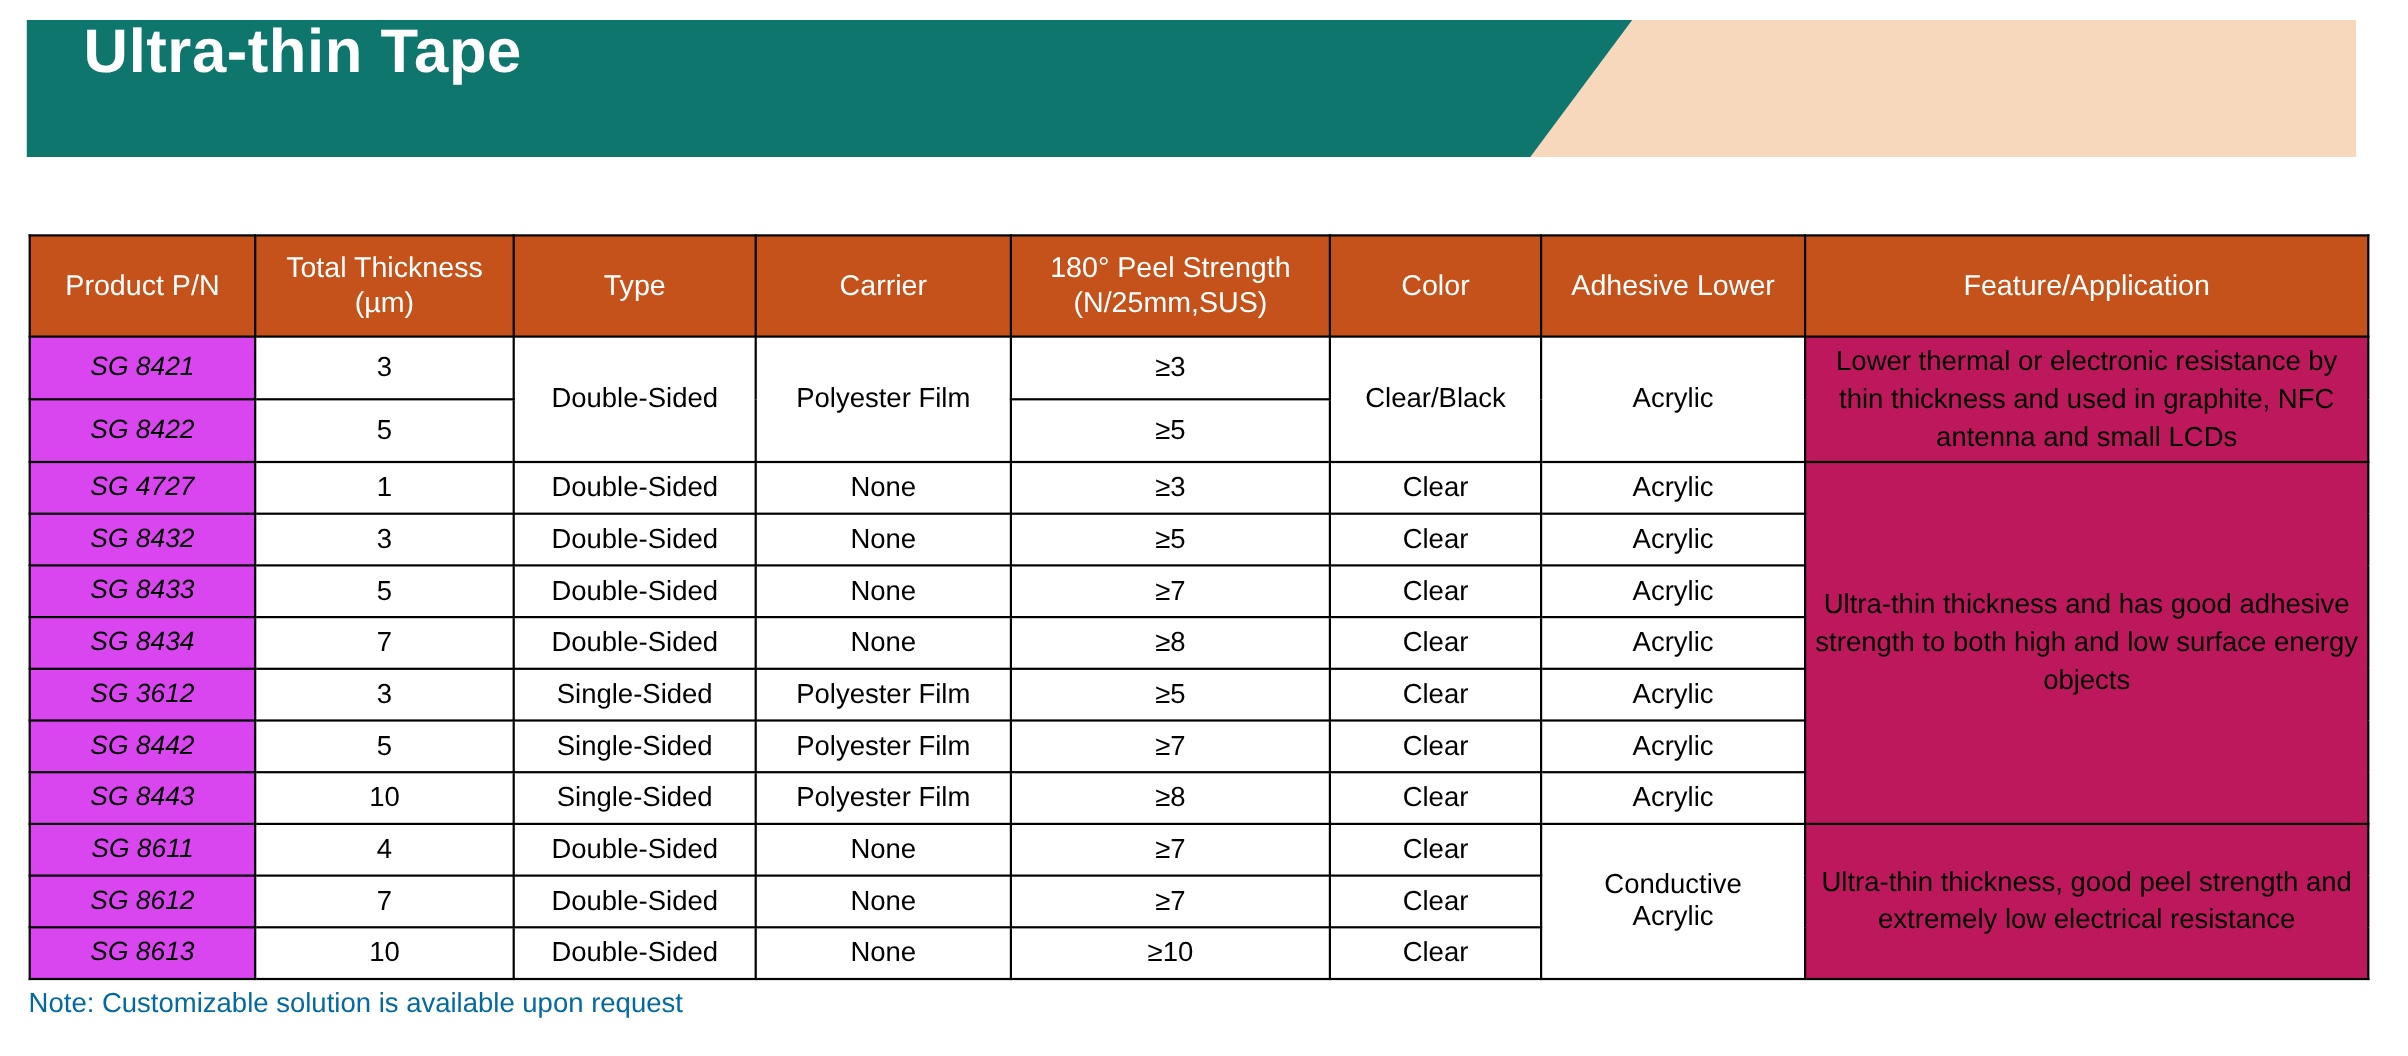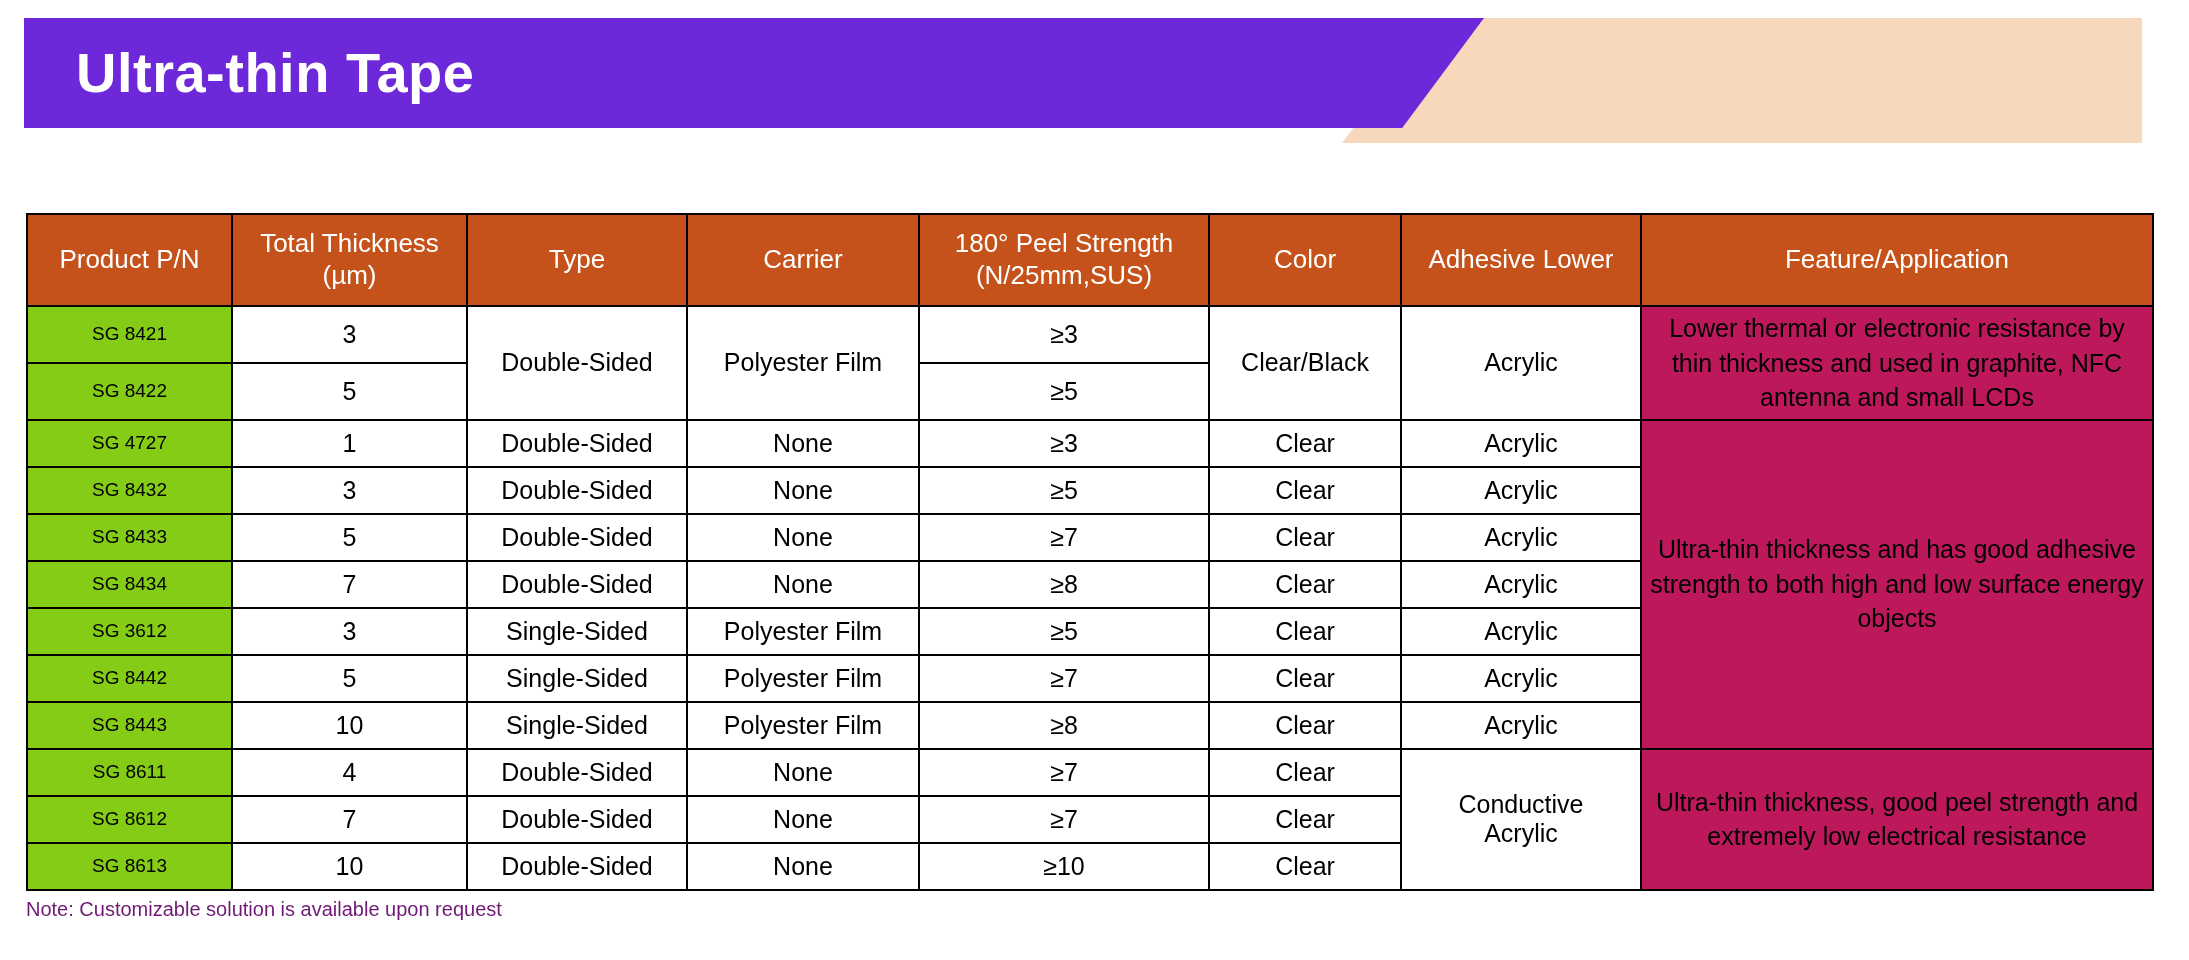--- a/index.html
+++ b/index.html
@@ -32,25 +32,25 @@
     width: 800px;
     height: 125px;
     background: #f7d8bd;
     clip-path: polygon(95px 0, 800px 0, 800px 125px, 0 125px);
   }
   .banner-main {
     position: absolute;
     left: 0;
     top: 0;
     width: 1460px;
-    height: 110px;
-    background: #6d28d9;
+    height: 125px;
+    background: #0f766e;
     clip-path: polygon(0 0, 1460px 0, 1367px 125px, 0 125px);
     display: flex;
-    align-items: center;
+    align-items: flex-start;
   }
   .banner-title {
     color: #ffffff;
     font-size: 56px;
     font-weight: bold;
     letter-spacing: 0.5px;
     margin-left: 52px;
     line-height: 1;
   }
 
@@ -77,23 +77,24 @@
   }
   table.spec thead th {
     background: #c4521a;
     color: #ffffff;
     font-weight: normal;
     font-size: 26px;
     height: 92px;
     line-height: 1.22;
   }
   td.pn {
-    background: #84cc16;
+    background: #d946ef;
     height: 47px;
-    font-size: 19px;
+    font-size: 24px;
+    font-style: italic;
   }
   td.cell {
     background: #ffffff;
     height: 47px;
   }
   td.feature {
     background: #be185d;
     text-align: left;
     padding-left: 14px;
     padding-right: 14px;
@@ -106,22 +107,22 @@
   .col-carrier { width: 232px; }
   .col-peel    { width: 290px; }
   .col-color   { width: 192px; }
   .col-adh     { width: 240px; }
   .col-feat    { width: 512px; }
 
   .note {
     position: absolute;
     left: 26px;
     top: 898px;
-    color: #701a75;
-    font-size: 20px;
+    color: #0369a1;
+    font-size: 25px;
   }
 </style>
 </head>
 <body>
 
 <div class="page">
 
   <div class="banner-wrap">
     <div class="banner-light"></div>
     <div class="banner-main">

